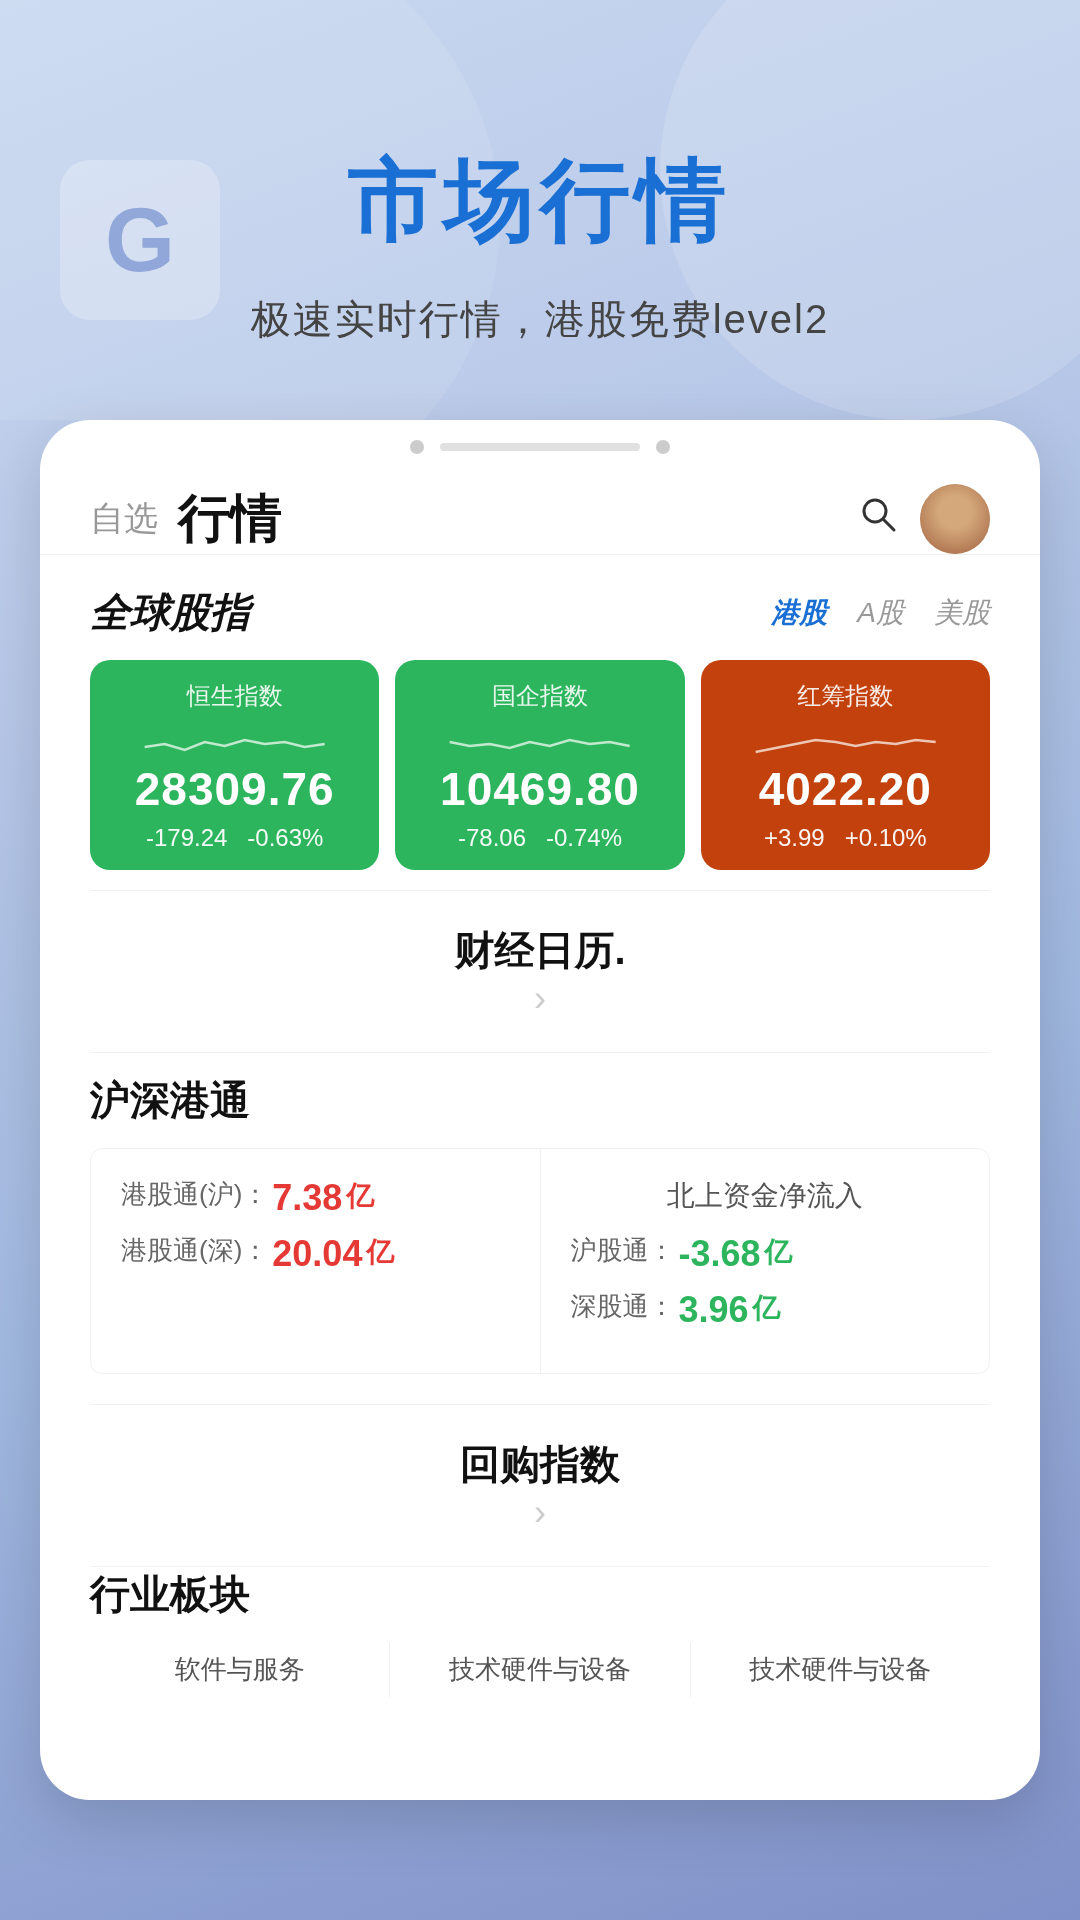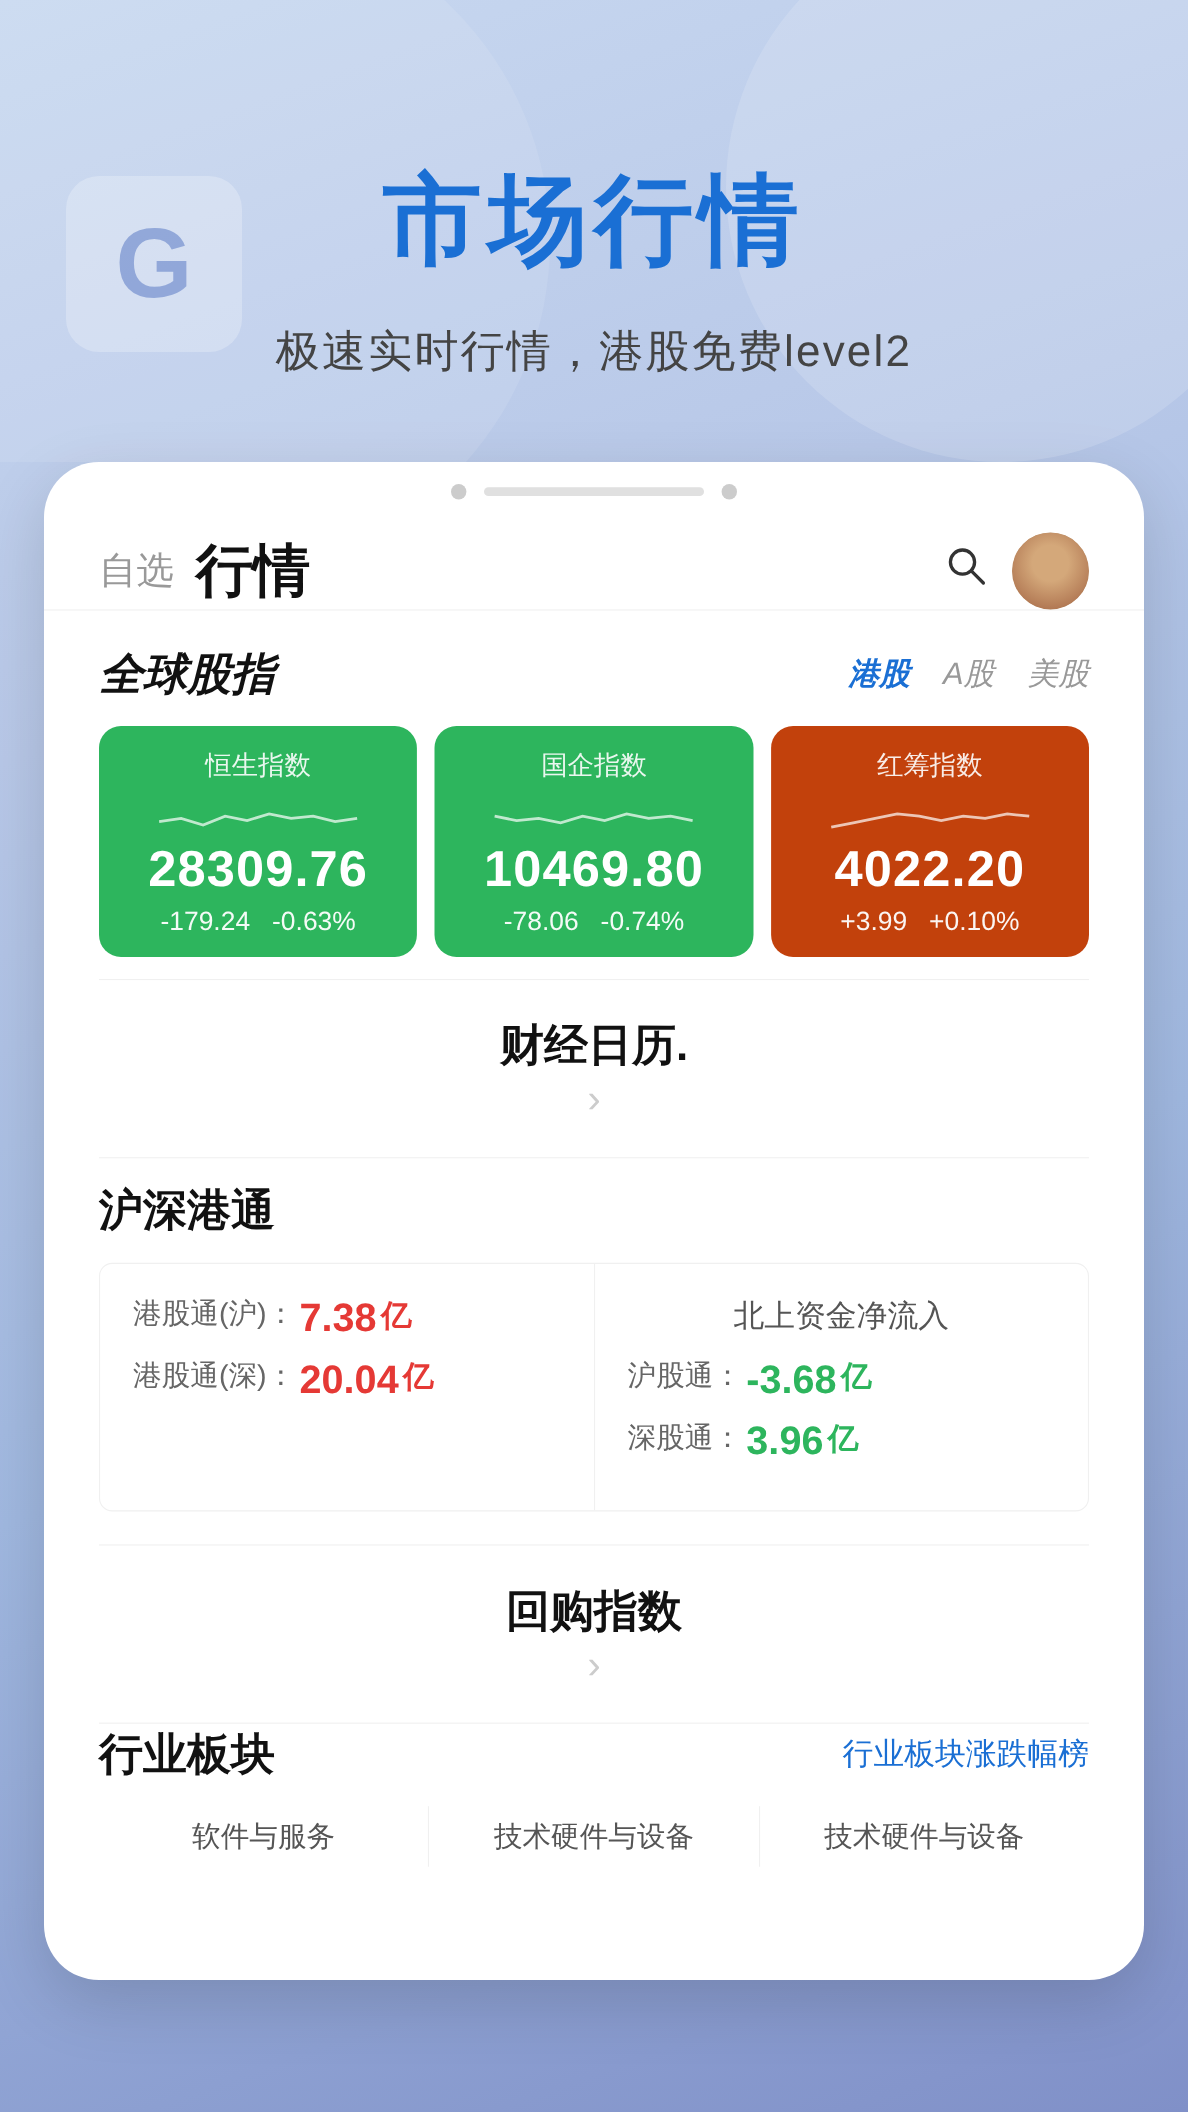--- a/index.html
+++ b/index.html
@@ -447,21 +447,20 @@
 
   <div class="row-link">
     <span class="row-link-title">回购指数</span>
     <span class="chevron-icon">›</span>
   </div>
 
   <div class="divider"></div>
 
   <div class="industry-header">
     <span class="section-title">行业板块</span>
-    <span class="industry-link">行业板块涨跌幅榜</span>
   </div>
   <div class="industry-list">
     <div class="industry-item">软件与服务</div>
     <div class="industry-item">技术硬件与设备</div>
     <div class="industry-item">技术硬件与设备</div>
   </div>
 
 </div>
 
 </body></html>

